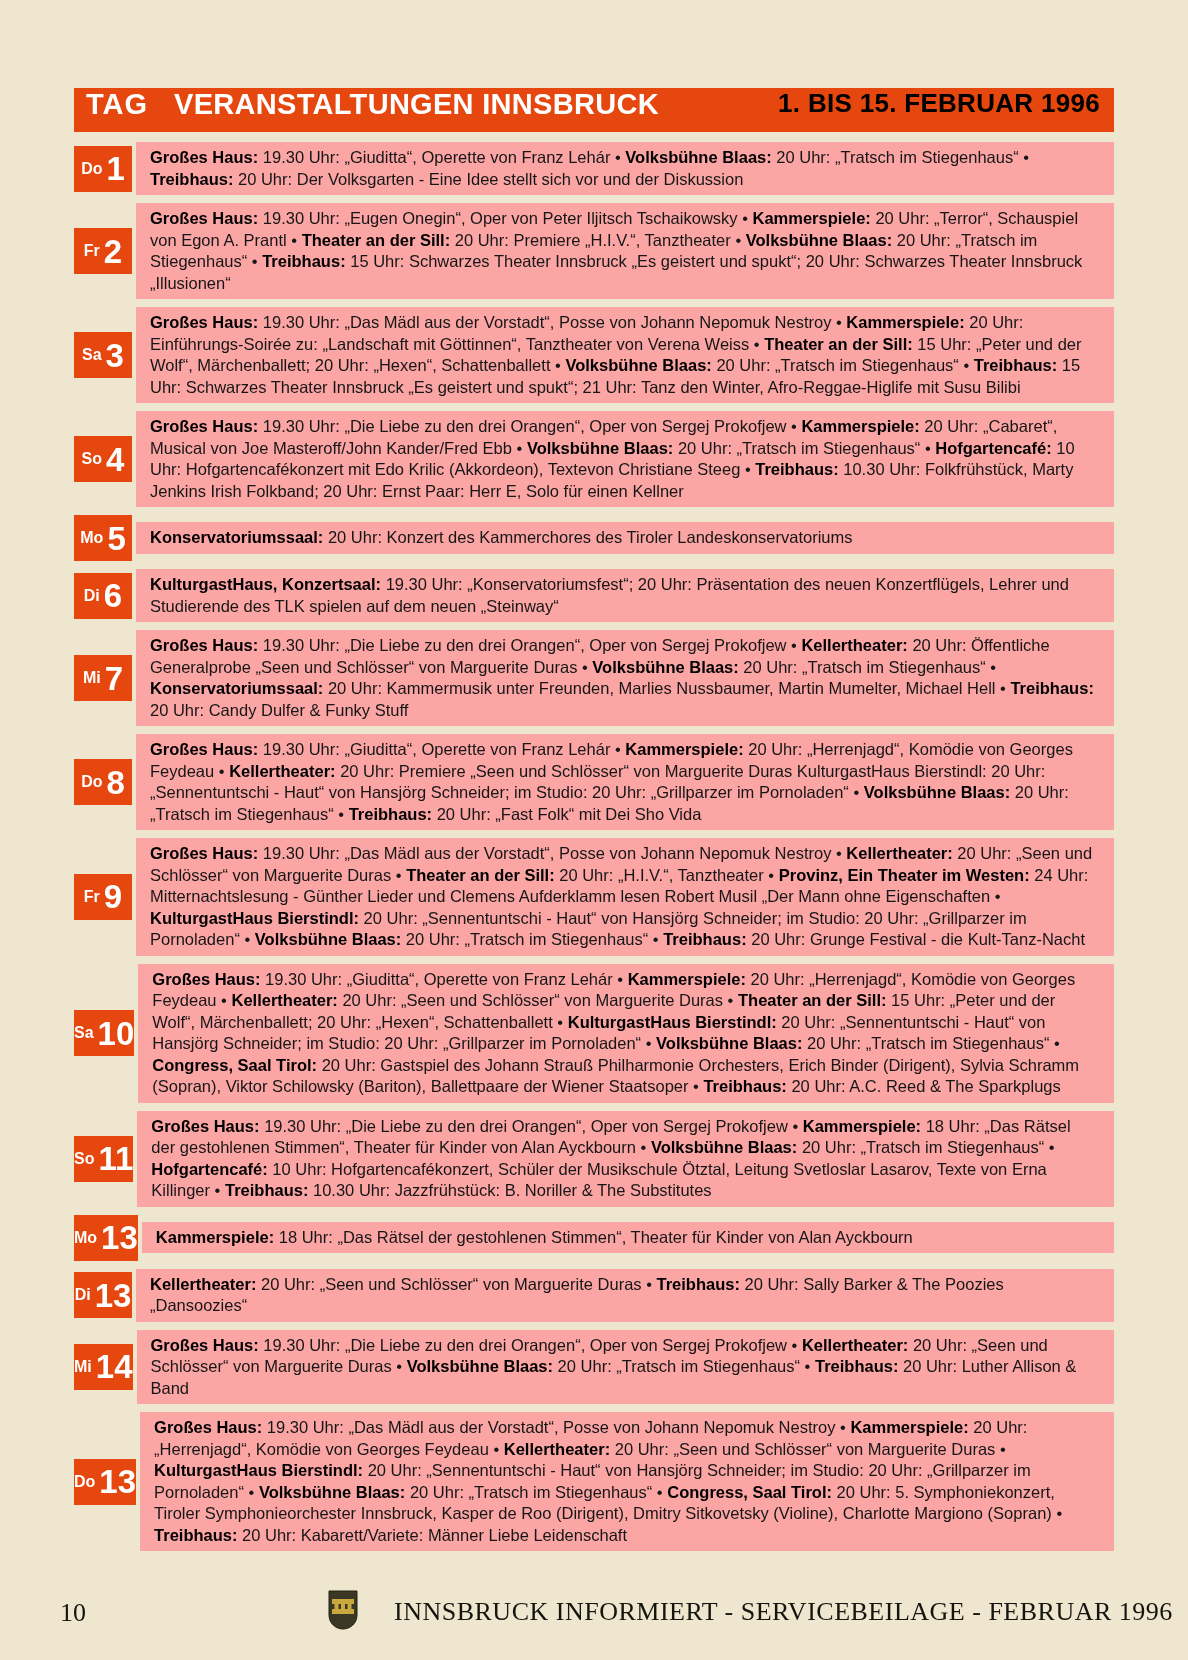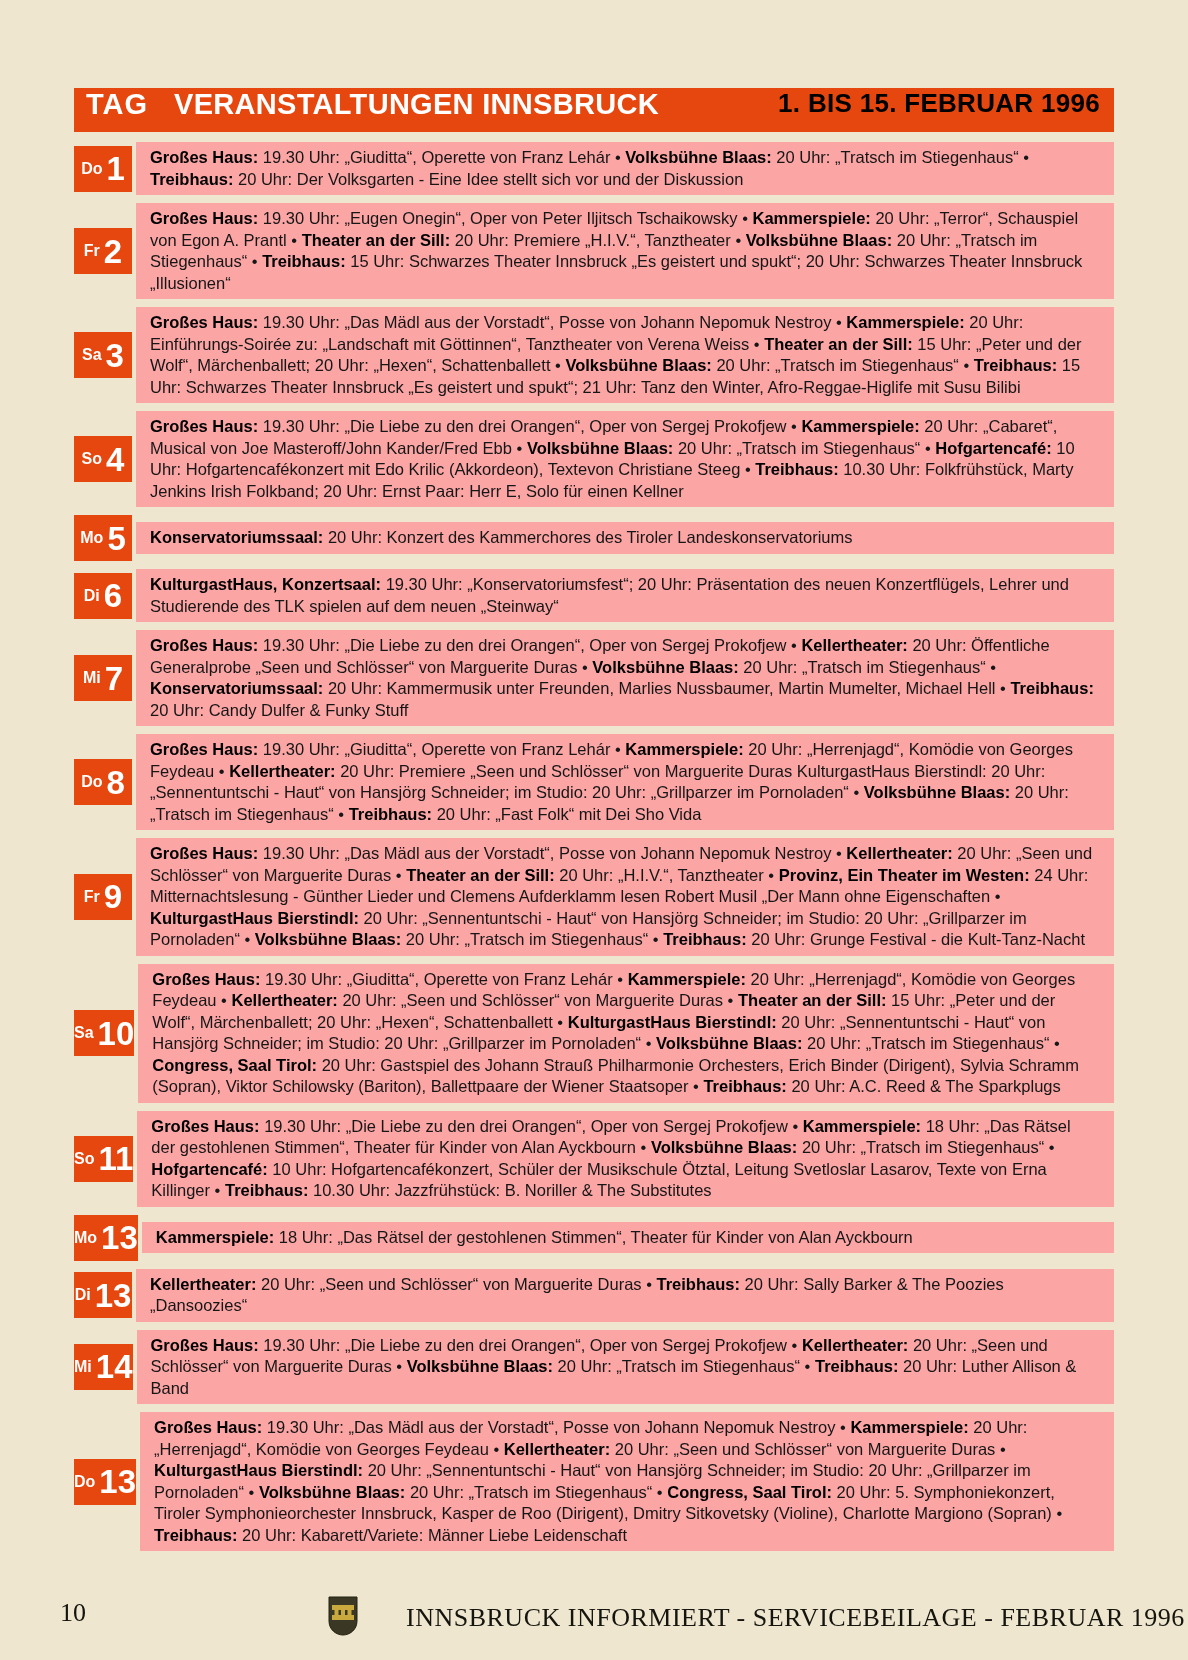--- a/index.html
+++ b/index.html
@@ -50,21 +50,21 @@
   .day-events b { color:#000; }
 
   .footer {
     position:absolute;
     left:0; bottom:26px; width:100%;
     font-family:"Liberation Serif", serif;
     color:#15150f;
     height:44px;
   }
   .page-number { position:absolute; left:60px; top:8px; font-size:26px; }
-  .footer-center { position:absolute; left:328px; top:6px; display:flex; align-items:center; gap:48px; }
+  .footer-center { position:absolute; left:328px; top:0; display:flex; align-items:center; gap:36px; }
   .footer-text { font-size:26px; letter-spacing:0.5px; white-space:nowrap; }
   .logo { display:inline-block; }
 </style>
 </head>
 <body>
 
 <div class="sheet">
 
   <div class="header-bar">
     <span class="tag-label">TAG</span>

